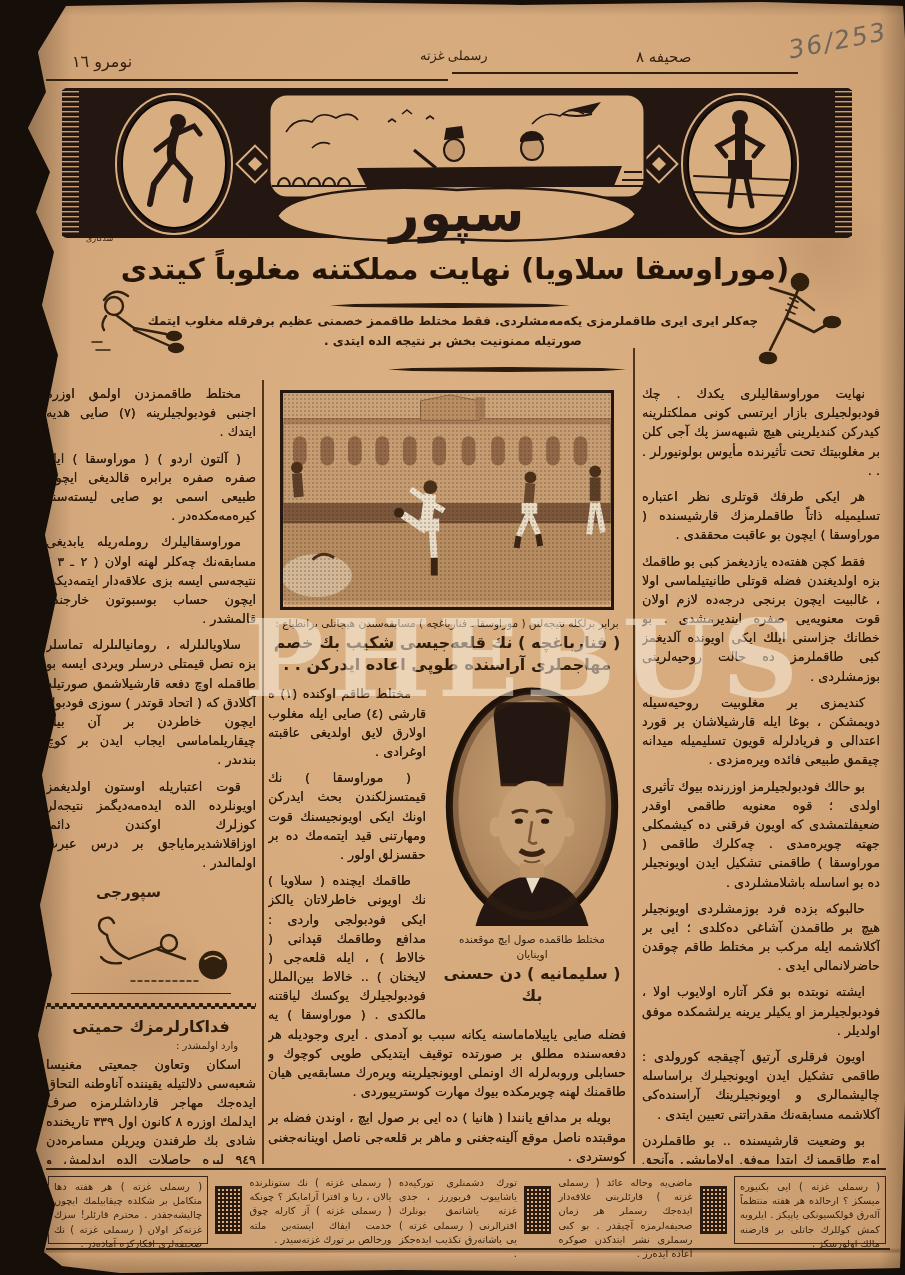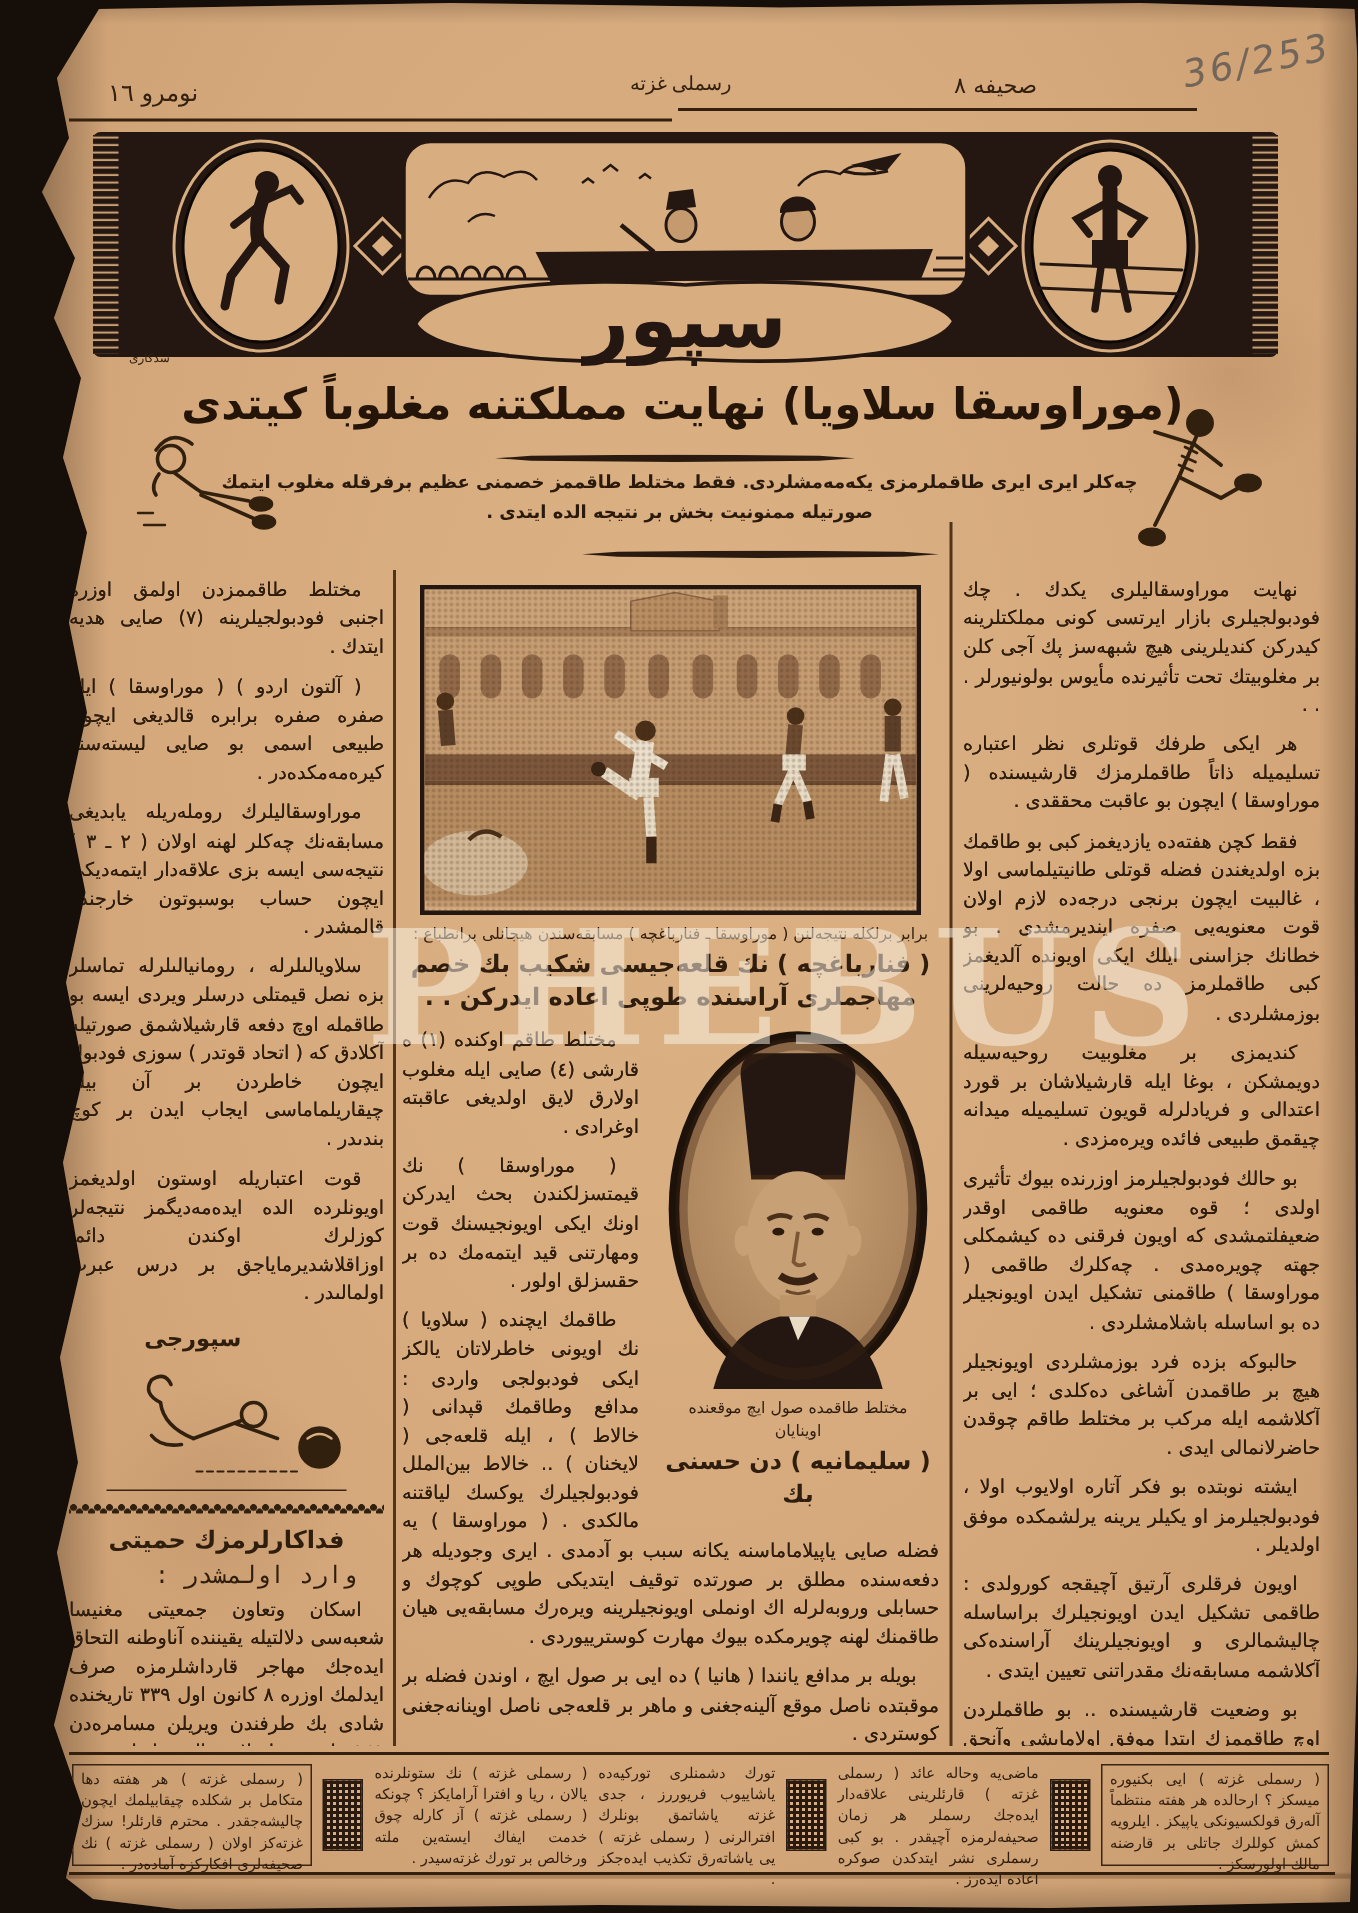--- a/index.html
+++ b/index.html
@@ -27,21 +27,21 @@
   .col p, .para{font-size:12.8px;line-height:1.5;margin:0 0 7px;text-indent:15px;text-shadow:0 0 .4px #2f1d0d;}
   .photo{border:3px solid #241711;background:#c49b71;position:relative;box-shadow:0 0 0 2px #d9ae82 inset;}
   .photo:after{content:"";position:absolute;inset:0;background-image:radial-gradient(rgba(60,35,15,.22) 1px, rgba(0,0,0,0) 1.4px);background-size:4px 4px;pointer-events:none;}
   .cap1{font-size:10.5px;text-align:center;margin:6px 4px 1px;line-height:1.4;}
   .cap2{font-size:16px;text-align:center;margin:0 4px 8px;line-height:1.4;font-weight:bold;}
   .floatbox{float:right;width:188px;margin:2px 0 4px 12px;text-align:center;}
   .sig-sporcu{text-align:center;font-size:15px;font-weight:bold;margin:10px 40px 6px 0;text-align:right;padding-right:55px;}
   .underline-thin{height:1px;background:#3a2416;width:160px;margin:2px auto 8px;}
   .wavy{height:7px;margin:6px 0 8px;background-image:radial-gradient(circle at 3px 3px,#32200f 2.1px,rgba(0,0,0,0) 2.5px),radial-gradient(circle at 3px 3px,#32200f 2.1px,rgba(0,0,0,0) 2.5px);background-size:8px 7px,8px 7px;background-position:0 0,4px 3px;background-repeat:repeat-x;}
   .sectitle{font-size:16px;font-weight:bold;text-align:center;margin:4px 0 4px;}
-  .secsub{font-size:16px;margin:0 18px 4px 0;font-family:Liberation Mono, monospace;}
+  .secsub{font-size:10px;margin:0 18px 4px 0;}
   .watermark{position:absolute;left:244px;top:596px;font-family:"DejaVu Serif",serif;font-weight:bold;font-size:106px;letter-spacing:7px;color:rgba(252,244,230,.52);z-index:40;pointer-events:none;direction:ltr;}
   .footer-strip{position:absolute;left:48px;top:1176px;width:838px;height:68px;display:flex;align-items:stretch;justify-content:space-between;direction:rtl;}
   .fbox{font-size:9.8px;line-height:1.45;text-align:justify;color:#2f1d0d;}
   .fbox.bordered{border:1.5px solid #3a2416;padding:3px 5px;}
   .orn{width:25px;height:46px;align-self:center;border:1px solid #2a1a10;
     background-image:repeating-linear-gradient(90deg,#2a1a10 0 2px,rgba(0,0,0,0) 2px 4px),repeating-linear-gradient(0deg,#2a1a10 0 2px,rgba(0,0,0,0) 2px 4px);
     background-color:#d9ae82;}
   .handwrit{font-size:25px;color:#72655a;transform:rotate(-11deg);direction:ltr;font-style:italic;letter-spacing:2px;}
   svg{display:block;}
 </style>

